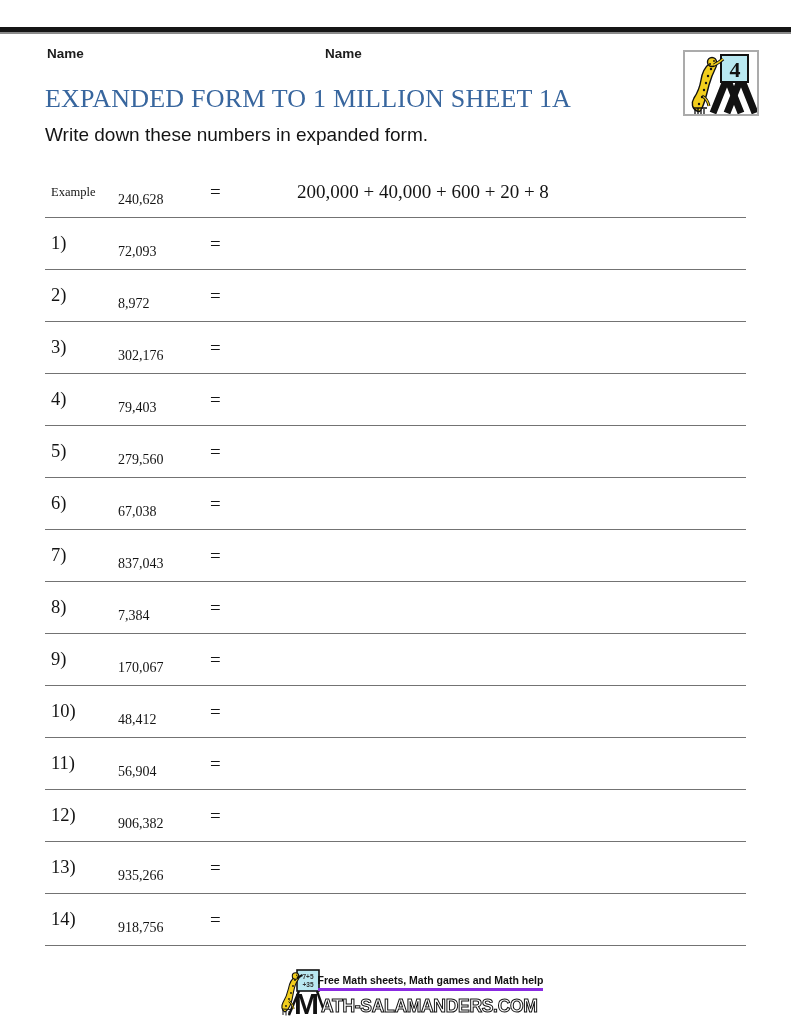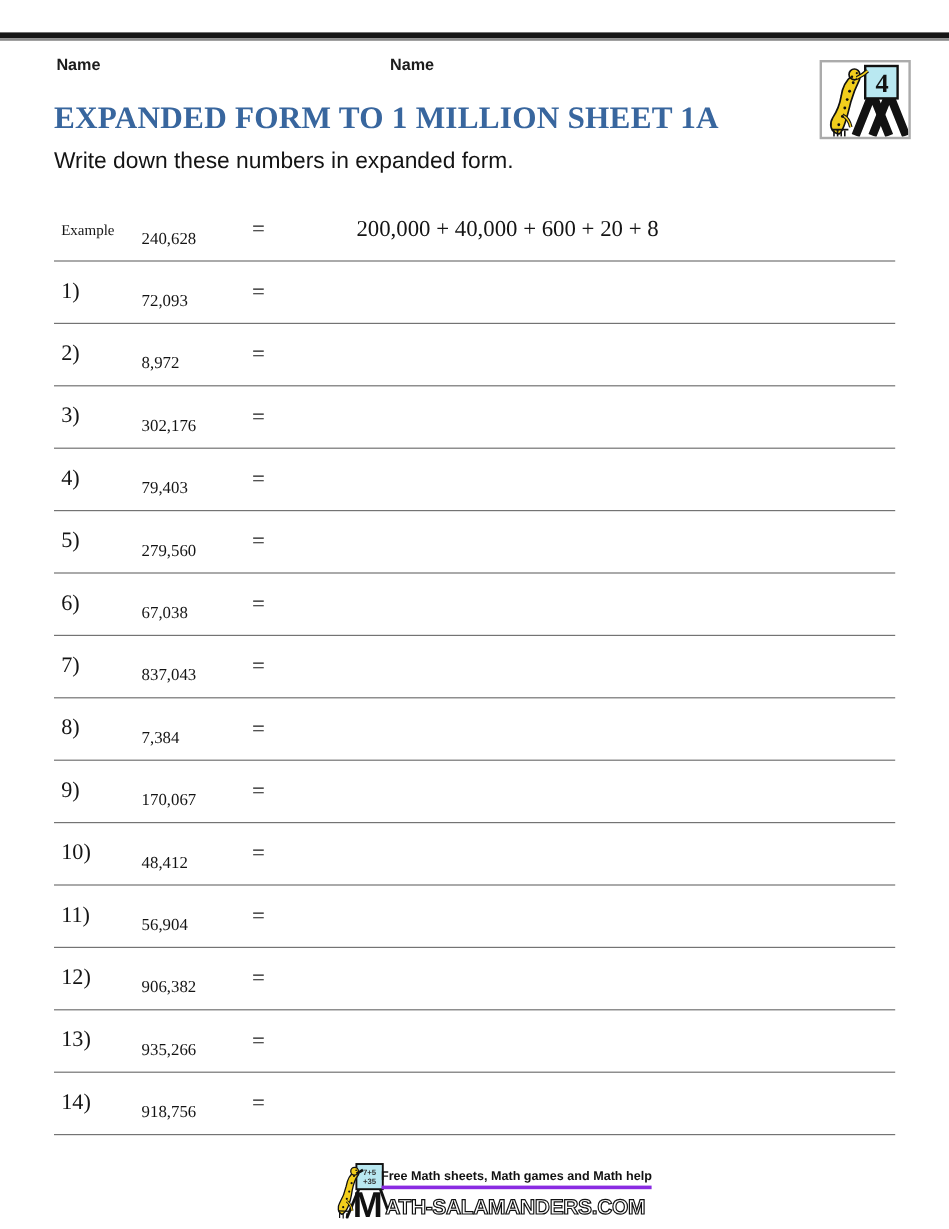--- a/index.html
+++ b/index.html
@@ -22,21 +22,21 @@
 
   
   .meta-label{position:absolute;top:46px;font-size:13.5px;font-weight:600;color:#1c1c1c;}
   .meta-label.name{left:47px;}
   .meta-label.date{left:325px;}
 
   
   .logo-box{position:absolute;left:683px;top:50px;width:76px;height:66px;border:2px solid #ababab;background:#fff;overflow:hidden;}
 
   
-  .title{position:absolute;left:45px;top:84px;font-family:"Liberation Serif",serif;font-weight:700;
+  .title{position:absolute;left:45px;top:84px;font-family:"Liberation Serif",serif;font-weight:400;
          font-size:26px;letter-spacing:0.2px;color:var(--title-blue);white-space:nowrap;}
   .instruction{position:absolute;left:45px;top:124px;font-size:19px;color:var(--ink);white-space:nowrap;}
 
   
   .problem-list{position:absolute;left:45px;top:166px;width:701px;}
   .row{display:flex;align-items:center;height:52px;border-bottom:1.5px solid var(--rule-grey);font-family:Liberation Serif, serif;}
   .col-label{width:73px;padding-left:6px;font-size:18.5px;color:var(--ink);flex:none;}
   .example-row .col-label{font-size:12.5px;padding-top:2px;}
   .col-number{width:92px;font-size:14px;color:var(--ink);flex:none;white-space:nowrap;margin-top:16px;}
   .col-equals{width:39px;font-size:19px;color:var(--ink);flex:none;}

